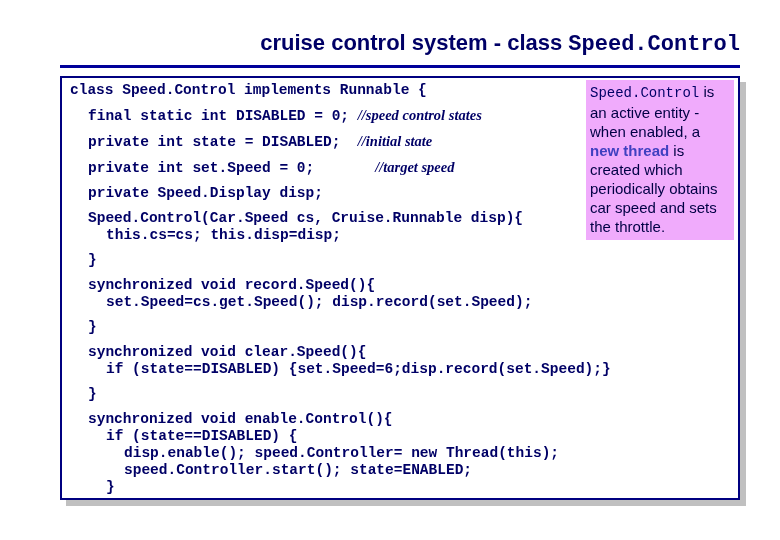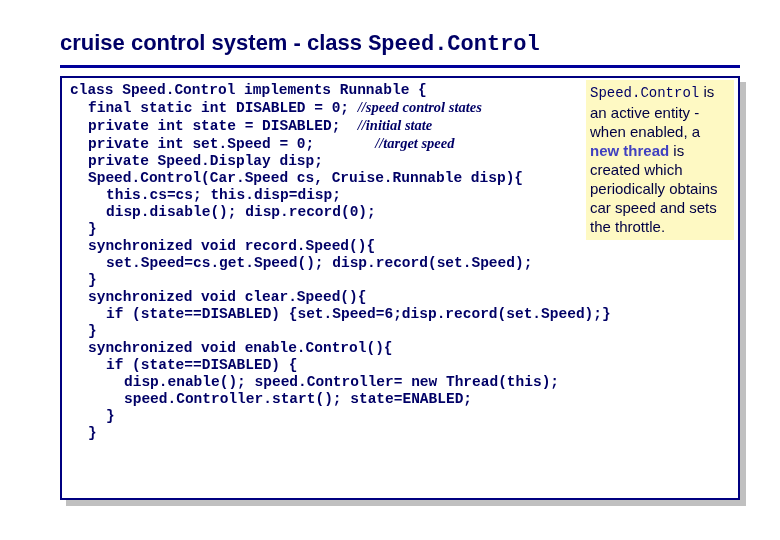--- a/index.html
+++ b/index.html
@@ -16,20 +16,21 @@
     box-sizing: border-box;
     width: 780px;
     height: 540px;
     position: relative;
   }
   .title {
     font-size: 22px;
     font-weight: bold;
     color: #000066;
     margin-bottom: 4px;
+    text-align: right;
   }
   .title-mono {
     font-family: "Courier New", Courier, monospace;
     font-weight: bold;
     color: #000066;
   }
   .underline {
     height: 3px;
     background: #000099;
     margin-top: 8px;
@@ -69,29 +70,29 @@
     white-space: pre;
     font-weight: bold;
     color: #000066;
   }
   .comment {
     font-family: Georgia, "Times New Roman", serif;
     font-style: italic;
     font-weight: bold;
     color: #000066;
   }
-  .indent1 { padding-left: 18px; }
+  .indent1 { padding-left: 18px; margin-top: 8px; }
   .indent2 { padding-left: 36px; }
   .indent3 { padding-left: 54px; }
   .side-note {
     position: absolute;
     top: 2px;
     right: 4px;
     width: 142px;
-    background: #fef9c3;
+    background: #f0abfc;
     font-family: "Comic Sans MS", cursive, Arial, sans-serif;
     font-size: 15px;
     line-height: 19px;
     color: #000044;
     padding: 2px 2px 4px 4px;
   }
   .side-note .em {
     font-weight: bold;
     color: #4040c0;
   }
@@ -115,21 +116,20 @@
     <div class="shadow"></div>
     <div class="code-box">
 
       <div class="code-line"><span>class Speed.Control implements Runnable {</span></div>
       <div class="code-line indent1"><span>final static int DISABLED = 0; </span><span class="comment">//speed control states</span></div>
       <div class="code-line indent1"><span>private int state = DISABLED;  </span><span class="comment">//initial state</span></div>
       <div class="code-line indent1"><span>private int set.Speed = 0;       </span><span class="comment">//target speed</span></div>
       <div class="code-line indent1"><span>private Speed.Display disp;</span></div>
       <div class="code-line indent1"><span>Speed.Control(Car.Speed cs, Cruise.Runnable disp){</span></div>
       <div class="code-line indent2"><span>this.cs=cs; this.disp=disp;</span></div>
-      <div class="code-line indent2"><span>disp.disable(); disp.record(0);</span></div>
       <div class="code-line indent1"><span>}</span></div>
       <div class="code-line indent1"><span>synchronized void record.Speed(){</span></div>
       <div class="code-line indent2"><span>set.Speed=cs.get.Speed(); disp.record(set.Speed);</span></div>
       <div class="code-line indent1"><span>}</span></div>
       <div class="code-line indent1"><span>synchronized void clear.Speed(){</span></div>
       <div class="code-line indent2"><span>if (state==DISABLED) {set.Speed=6;disp.record(set.Speed);}</span></div>
       <div class="code-line indent1"><span>}</span></div>
       <div class="code-line indent1"><span>synchronized void enable.Control(){</span></div>
       <div class="code-line indent2"><span>if (state==DISABLED) {</span></div>
       <div class="code-line indent3"><span>disp.enable(); speed.Controller= new Thread(this);</span></div>

